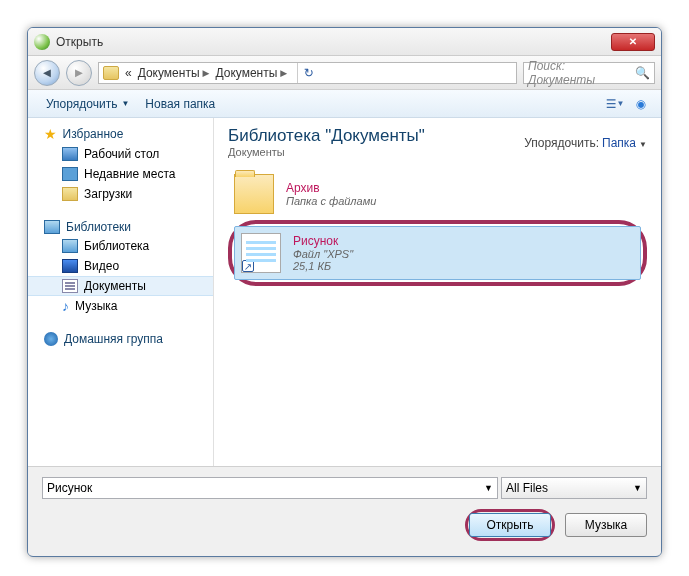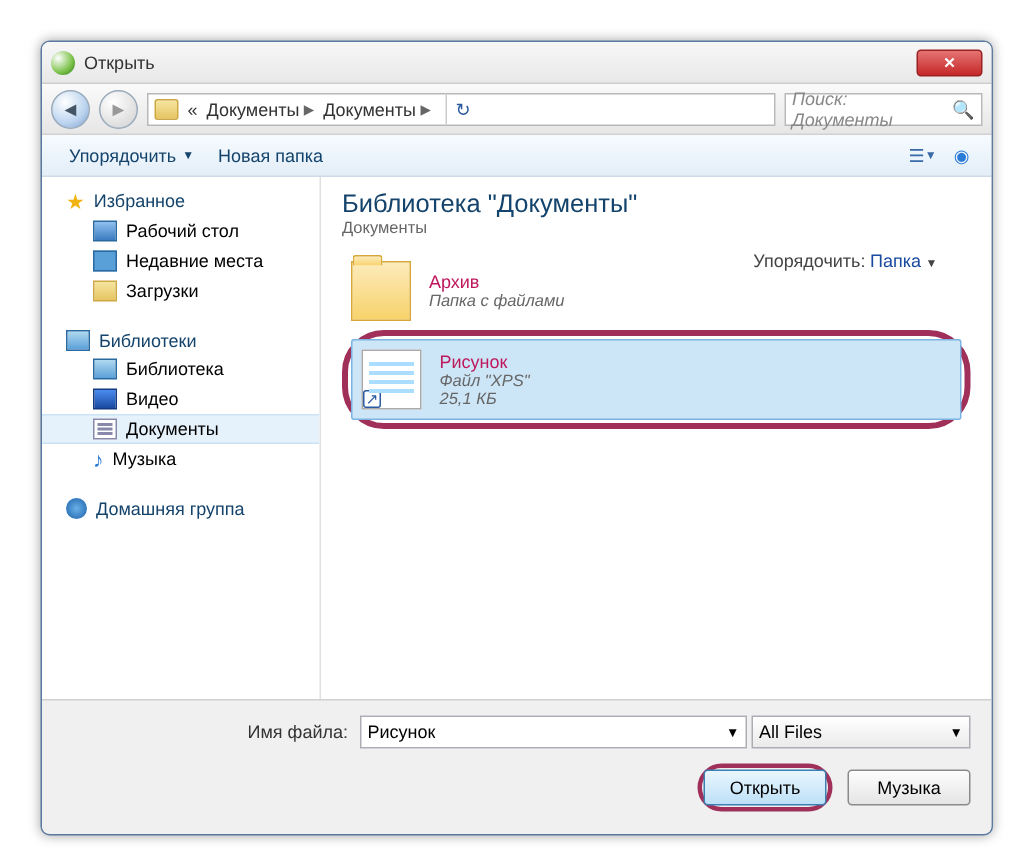--- a/index.html
+++ b/index.html
@@ -38,21 +38,21 @@
   .lib { background: linear-gradient(#b0d8f0,#5aa0d8); border: 1px solid #2a6aa0; }
   .vid { background: linear-gradient(#4a8cf0,#1a4aa0); border: 1px solid #133a80; }
   .doc { background: #fff; border: 1px solid #88a; position: relative; }
   .doc::after { content: ""; position: absolute; left: 2px; top: 2px; right: 2px; height: 2px; background: #88a; box-shadow: 0 3px #88a, 0 6px #88a; }
   .img { background: linear-gradient(#8fd89f,#3aa04a); border: 1px solid #2a7a3a; }
   .mus { color: #2a7ad8; font-size: 14px; }
   .hg { background: radial-gradient(circle,#6ab0e8,#1a60a8); border-radius: 50%; width: 14px; height: 14px; }
   .main { flex: 1; padding: 8px 14px; position: relative; }
   .lib-title { color: #14436b; font-size: 17px; margin-bottom: 0; }
   .lib-sub { color: #666; font-size: 11px; margin-bottom: 10px; }
-  .sort-row { position: absolute; right: 36px; top: 18px; color: #444; font-size: 11px; margin-top: 31px; }
+  .sort-row { position: absolute; right: 14px; top: 18px; color: #444; font-size: 11px; }
   .sort-row a { color: #1a4aa0; }
   .file-row { display: flex; align-items: center; gap: 12px; padding: 6px; border-radius: 2px; }
   .file-row.sel { background: #cde6f7; border: 1px solid #7cb3e0; }
   .thumb { width: 40px; height: 40px; background: #fff; border: 1px solid #aaa; position: relative; }
   .thumb.folder { background: linear-gradient(#fceabb,#f8d36b); border: 1px solid #d6a93a; }
   .thumb.folder::before { content: ""; position: absolute; left: 0; top: -5px; width: 18px; height: 6px; background: linear-gradient(#fceabb,#f8d36b); border: 1px solid #d6a93a; border-bottom: none; border-radius: 2px 2px 0 0; }
   .thumb.xps::after { content: ""; position: absolute; left: 4px; top: 6px; right: 4px; height: 22px; background: repeating-linear-gradient(0deg,#adf,#adf 3px,#fff 3px,#fff 6px); }
   .thumb .short { position: absolute; left: 0; bottom: 0; width: 12px; height: 12px; background: #fff; border: 1px solid #2a5aa0; border-radius: 2px; display: flex; align-items: center; justify-content: center; color: #2a5aa0; font-size: 10px; }
   .file-meta .fname { color: #be185d; }
   .file-meta .fdesc { color: #666; font-size: 11px; font-style: italic; }
@@ -190,21 +190,20 @@
             <div class="fdesc">Файл "XPS"</div>
             <div class="fdesc">25,1 КБ</div>
           </div>
         </div>
       </div>
     </div>
   </div>
 
   <div class="footer">
     <div class="fname-row">
-      <div class="fname-label">Имя файла:</div>
       <input class="fname-input" value="Рисунок" style="">
       <span style="font-size:9px;margin-left:-22px;position:relative">▼</span>
       <div class="combo">
           <span>All Files</span>
           <span class="dd">▼</span>
         </div>
     </div>
     <div class="btn-row">
       <span class="highlight-ring small">
         <button class="btn primary">Открыть</button>

